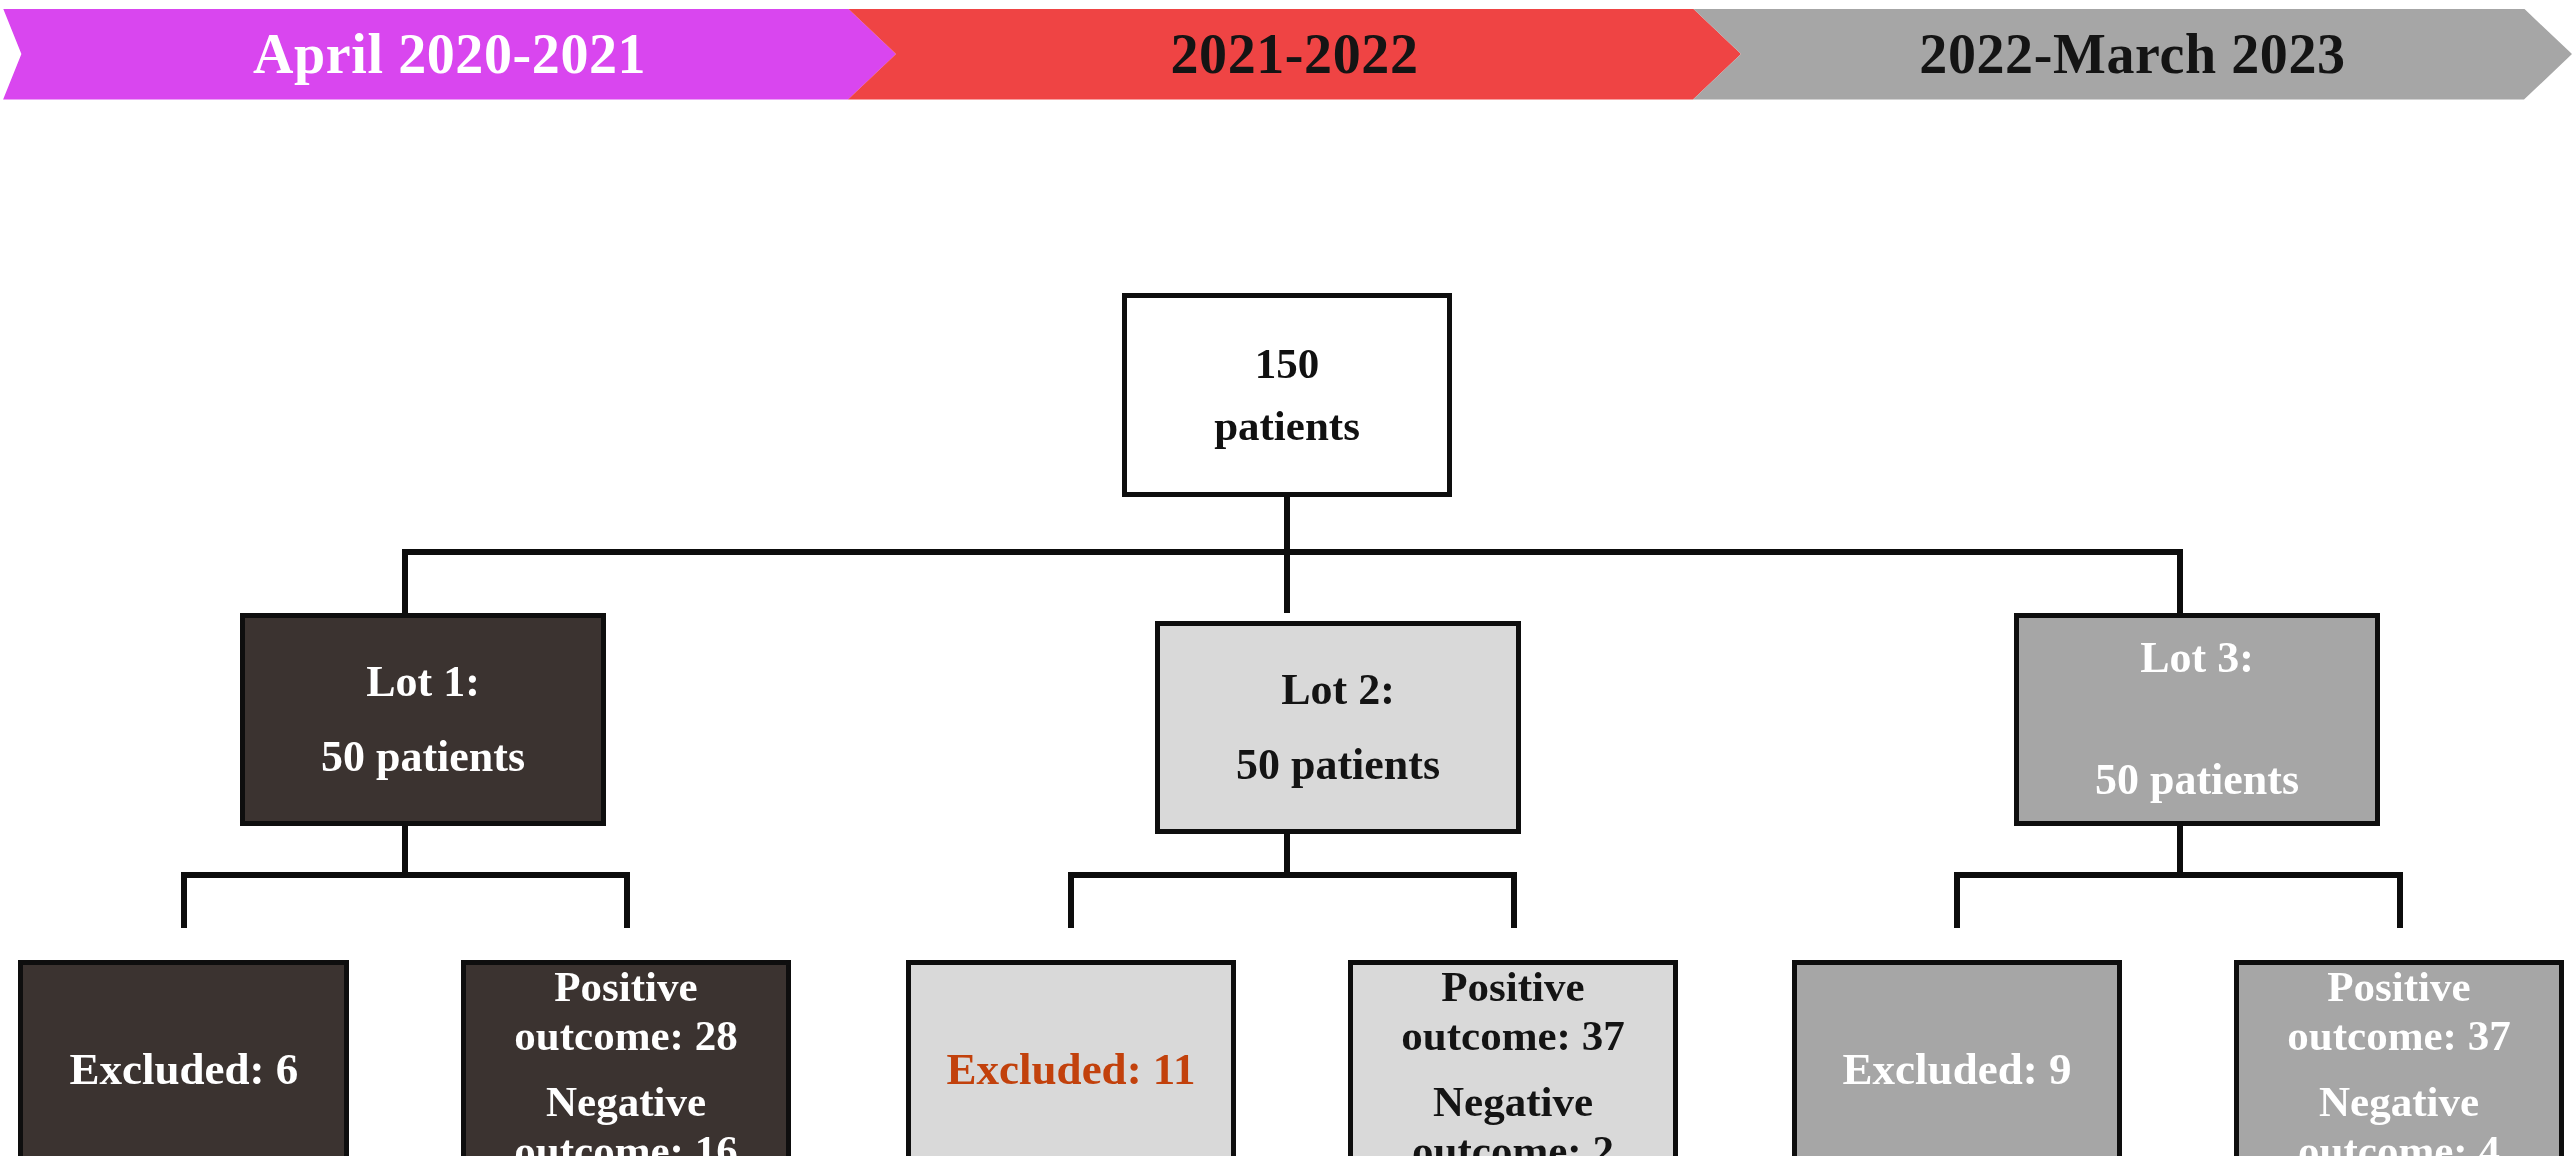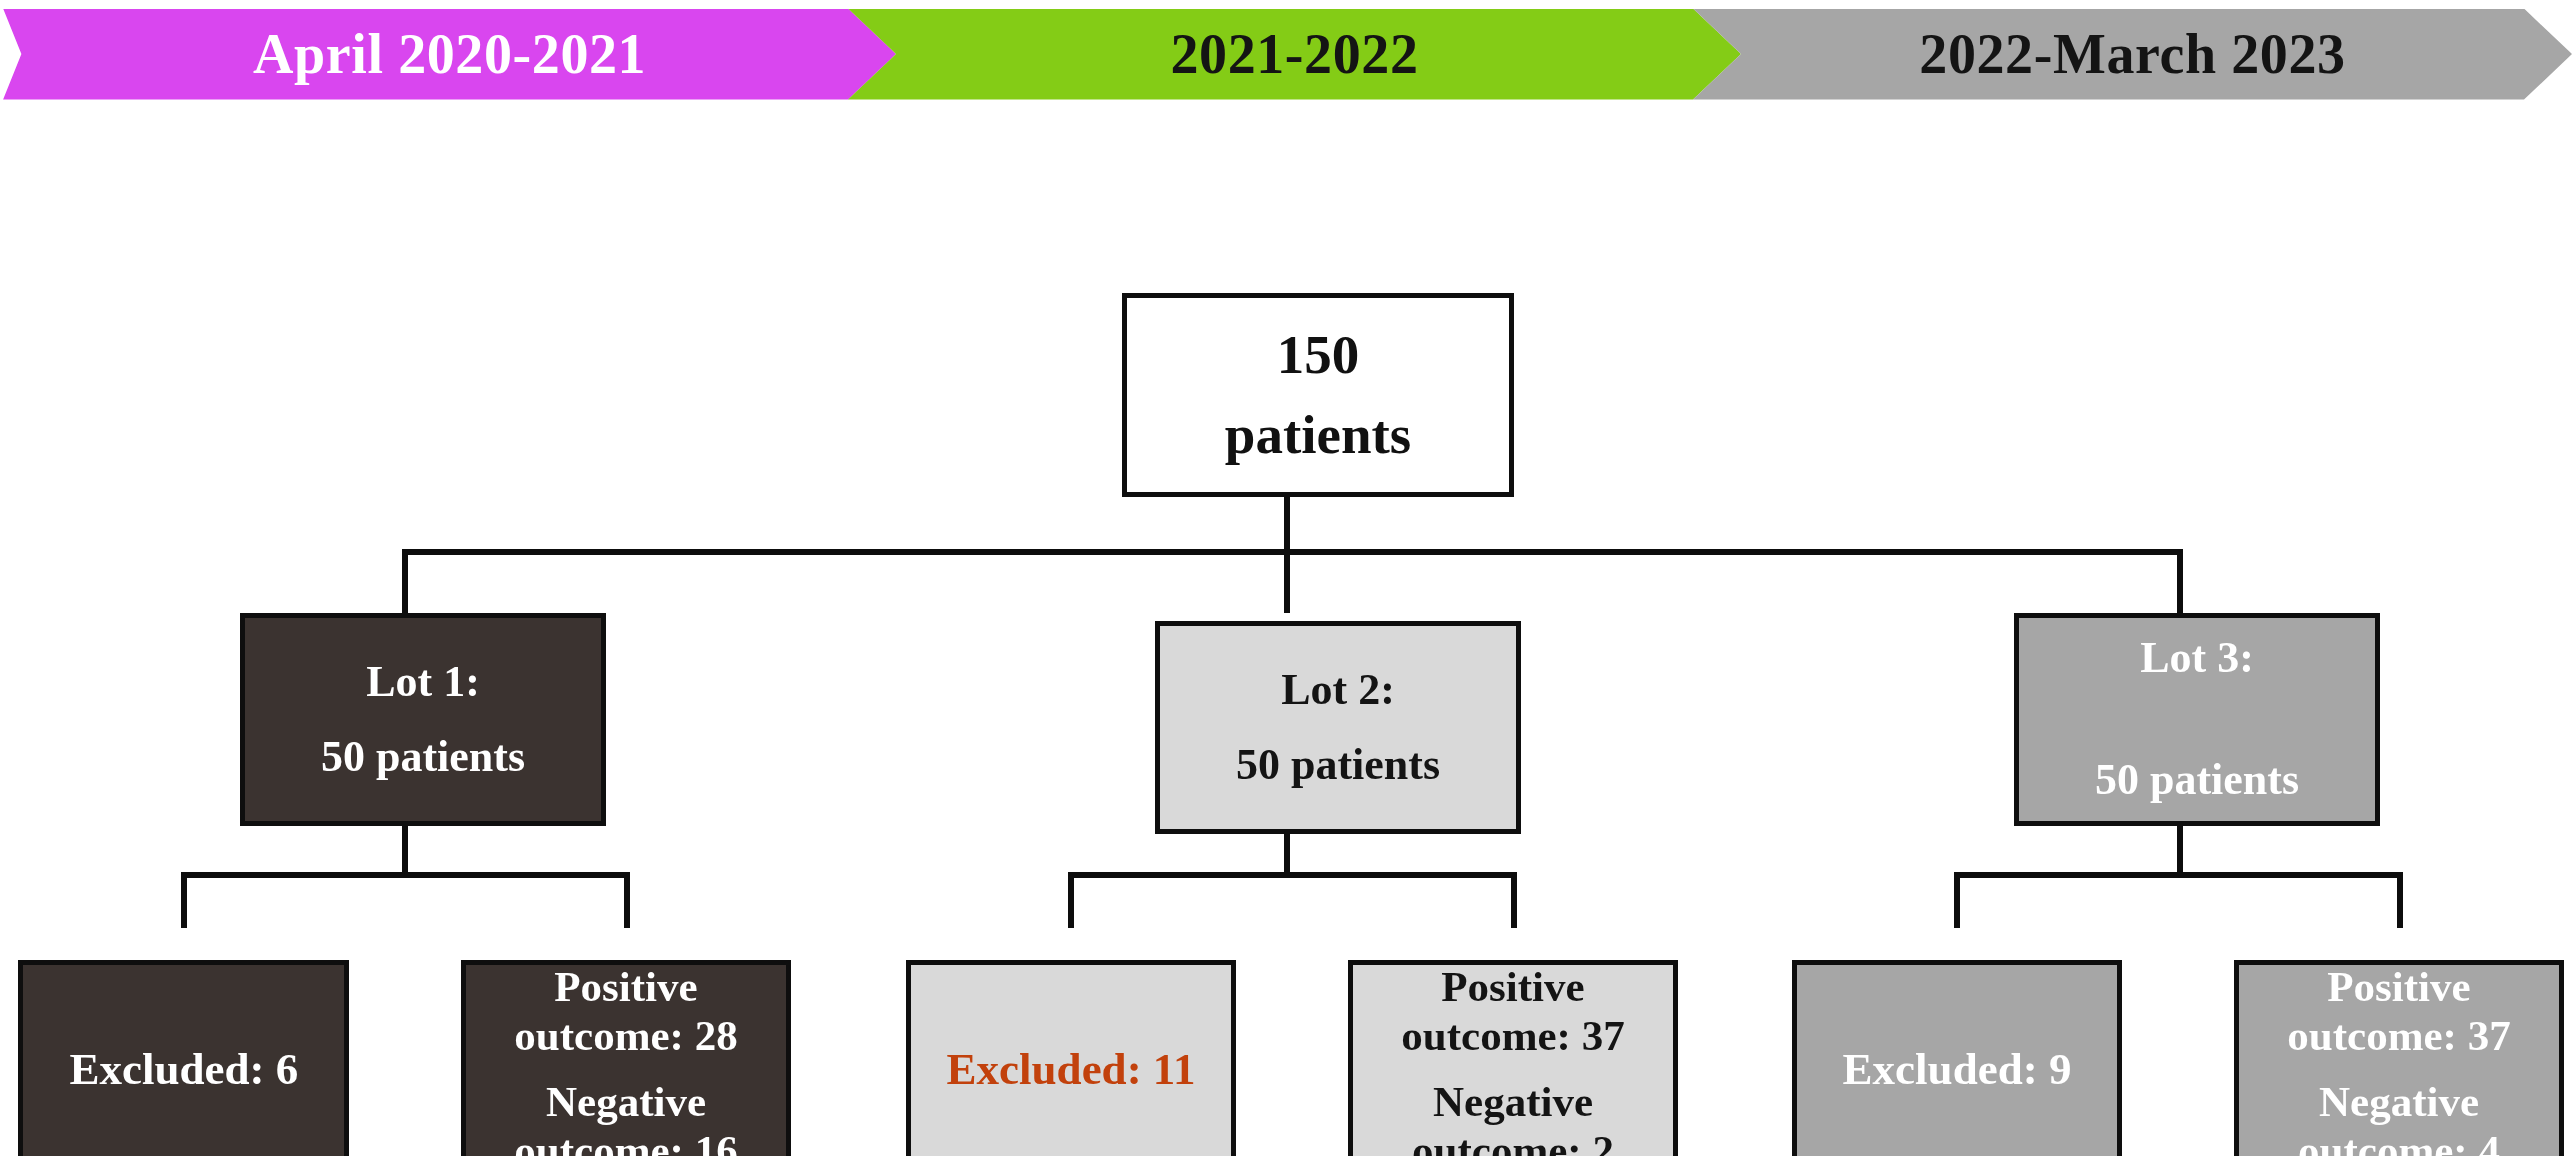--- a/index.html
+++ b/index.html
@@ -19,21 +19,21 @@
   .chev-3 { left: 1693px; width: 879px;
     clip-path: polygon(0 0, calc(100% - 48px) 0, 100% 50%, calc(100% - 48px) 100%, 0 100%, 48px 50%); }
 
   
   .box {
     position: absolute; box-sizing: border-box;
     border: 5.5px solid #0e0e0e; background: #ffffff;
     display: flex; flex-direction: column; align-items: center; justify-content: center;
     text-align: center; font-weight: 700; color: #111111;
   }
-  .box-root { left: 1122px; top: 293px;  width: 392px; height: 204px; font-size: 55px; line-height: 1.45; }
+  .box-root { left: 1122px; top: 293px;  width: 330px; height: 204px; font-size: 43px; line-height: 1.45; }
   .box-lot  { top: 613px; width: 366px; height: 213px; font-size: 44px; line-height: 1.7; }
   .box-lot1 { left: 240px; }  .box-lot2 { left: 1155px; margin-top: 8px; } .box-lot3 { left: 2014px; gap: 47px; }
   .box-leaf { top: 928px; height: 217px; margin-top: 32px; }
   .box-excluded { font-size: 45px; }
   .box-outcome  { font-size: 43px; line-height: 1.14; row-gap: 17px; padding: 0 2.4px; }
   .box-ex1 { left: 18.3px;   width: 331px; } .box-pn1 { left: 461px;  width: 330px; }
   .box-ex2 { left: 906px; width: 330px; } .box-pn2 { left: 1348px; width: 330px; }
   .box-ex3 { left: 1792px; width: 330px; } .box-pn3 { left: 2234px; width: 330px; }
 
   
@@ -41,21 +41,21 @@
 </style>
 </head>
 <body style="background: rgb(255, 255, 255);">
 
 <div class="stage">
 
   <div>
     <div class="chev chev-1" style="background: #d946ef; color: rgb(255, 255, 255);">
       <span>April 2020-2021</span>
     </div>
-    <div class="chev chev-2" style="background: #84cc16; color: rgb(20, 20, 20);">
+    <div class="chev chev-2" style="background: #ef4444; color: rgb(20, 20, 20);">
       <span>2021-2022</span>
     </div>
     <div class="chev chev-3" style="background: rgb(166, 166, 166); color: rgb(20, 20, 20);">
       <span>2022-March 2023</span>
     </div>
   </div>
 
   <div class="vline" style="left:1284px; top:497px;  width:6.1px; height:116px;"></div>
   <div class="hline" style="left:402px;  top:549px;  width:1781px; height:6.1px;"></div>
   <div class="vline" style="left:402px;  top:549px;  width:6.1px; height:64px;"></div>

